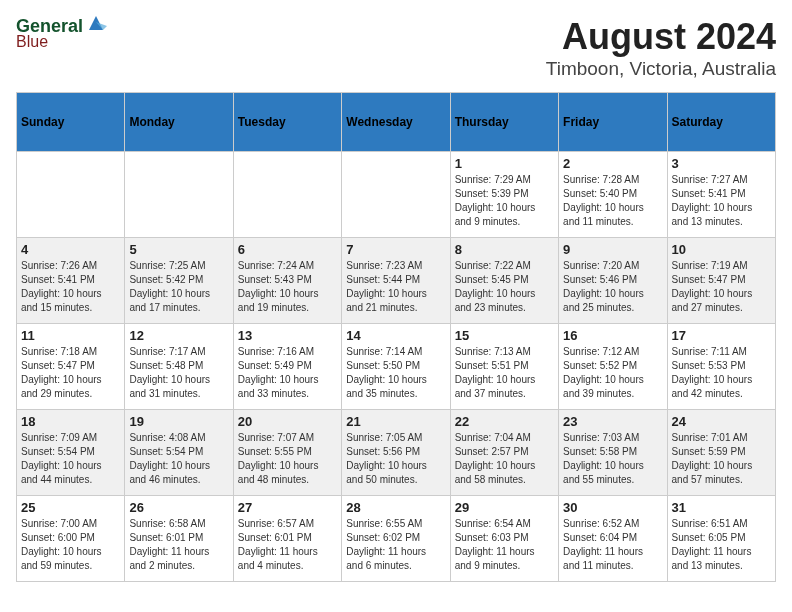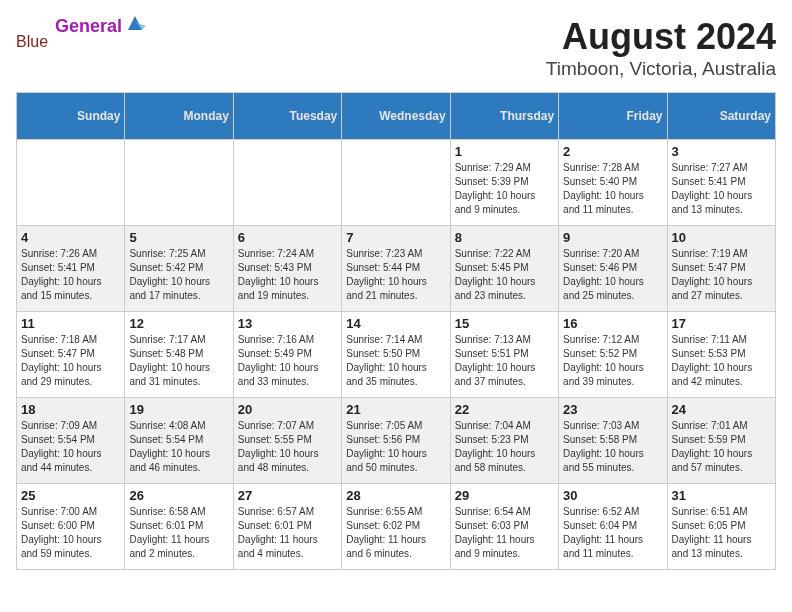--- a/index.html
+++ b/index.html
@@ -32,25 +32,25 @@
       font-size: 19px;
       color: #444;
     }
     table {
       width: 100%;
       border-collapse: collapse;
       table-layout: fixed;
     }
     thead th {
       background-color: #2e7abf;
-      color: #e5e5e5;
+      color: #000000;
       font-size: 12px;
       font-weight: bold;
-      padding: 16px 4px;
-      text-align: right;
+      padding: 22px 4px;
+      text-align: left;
       border: 1px solid #ccc;
     }
     tbody td {
       border: 1px solid #ccc;
       vertical-align: top;
       padding: 4px 4px 4px 4px;
       font-size: 10.5px;
       color: #333;
       height: 86px;
       background: #fff;
@@ -73,21 +73,21 @@
       background: #fff !important;
     }
   </style>
 </head>
 <body>
 
 <div class="header">
   <div class="logo">
     <div>
       <div style="display:flex;align-items:center;">
-        <span style="font-size:18px;font-weight:bold;color:#a21caf;margin-left:39px;">General</span>
+        <span style="font-size:18px;font-weight:bold;color:#14532d;">General</span>
         <svg width="22" height="22" viewBox="0 0 22 22" style="margin-left:2px;margin-top:-8px;">
           <polygon points="4,18 11,4 18,18" fill="#2e7abf"></polygon>
           <polygon points="11,10 18,18 22,14" fill="#5aabdc" opacity="0.7"></polygon>
         </svg>
       </div>
       <div style="font-size:16px;font-weight:normal;color:#7f1d1d;margin-top:-4px;">Blue</div>
     </div>
   </div>
   <div class="title-block">
     <div class="month-title">August 2024</div>
@@ -262,21 +262,21 @@
         <td>
           <div class="day-num">21</div>
           <div class="cell-text">Sunrise: 7:05 AM</div>
           <div class="cell-text">Sunset: 5:56 PM</div>
           <div class="cell-text">Daylight: 10 hours</div>
           <div class="cell-text">and 50 minutes.</div>
         </td>
         <td>
           <div class="day-num">22</div>
           <div class="cell-text">Sunrise: 7:04 AM</div>
-          <div class="cell-text">Sunset: 5:23 PM</div>
+          <div class="cell-text">Sunset: 2:57 PM</div>
           <div class="cell-text">Daylight: 10 hours</div>
           <div class="cell-text">and 58 minutes.</div>
         </td>
         <td>
           <div class="day-num">23</div>
           <div class="cell-text">Sunrise: 7:03 AM</div>
           <div class="cell-text">Sunset: 5:58 PM</div>
           <div class="cell-text">Daylight: 10 hours</div>
           <div class="cell-text">and 55 minutes.</div>
         </td>

